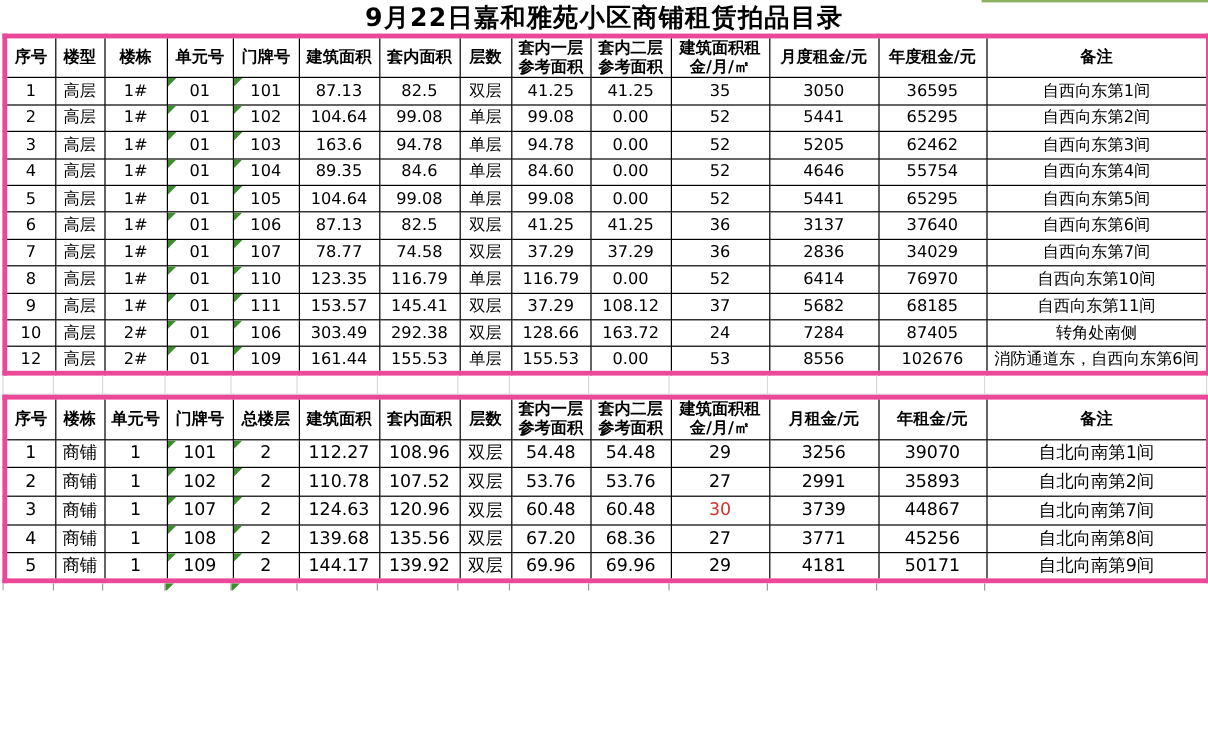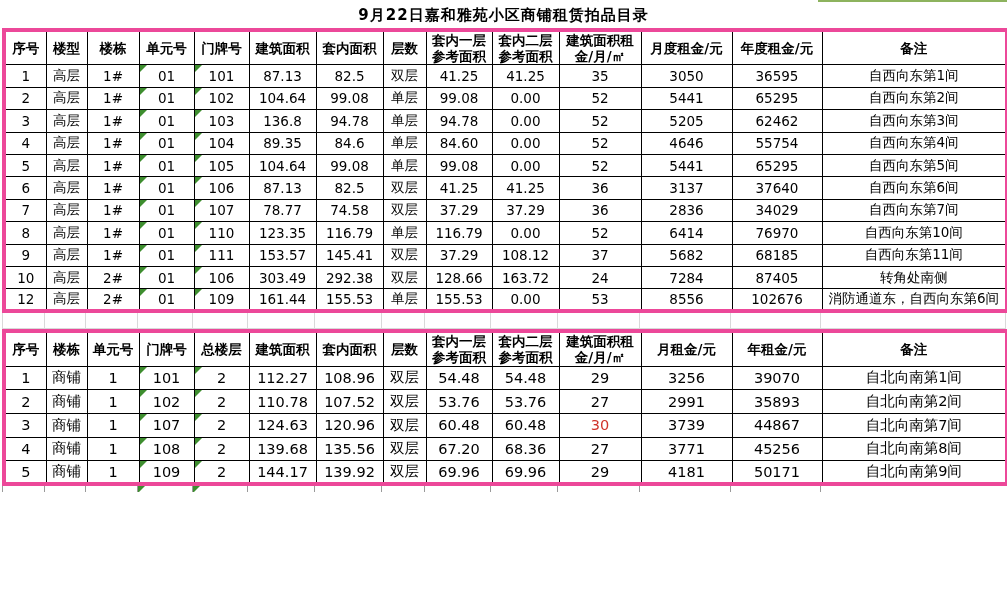--- a/index.html
+++ b/index.html
@@ -5,21 +5,21 @@
   html,body { margin:0; padding:0; background:#ffffff; }
   body {
     width:1007px; height:609px; overflow:hidden;
     font-family:"DejaVu Sans", sans-serif; color:#000;
   }
   .sheet { position:relative; width:1007px; height:609px; overflow:hidden; background:#fff; }
 
   .green-line { position:absolute; top:0; left:818px; width:189px; height:2px; background:#8db35e; }
 
   .title { width:1003px; margin-left:2px; text-align:center; font-weight:bold;
-           font-size:15px; letter-spacing:1px; overflow:hidden; }
+           font-size:21px; letter-spacing:1px; overflow:hidden; }
   #title1 { height:28px; line-height:31px; }
   #title2 { height:36px; line-height:42px; }
 
   table.sheet-t { border-collapse:collapse; table-layout:fixed; width:1003px; margin-left:2px; }
 
   #t1, #t2 { border:4px solid #ec4899; }
   #t1 th, #t1 td, #t2 th, #t2 td {
     border:1px solid #000; text-align:center; vertical-align:middle;
     position:relative; padding:0; overflow:hidden;
   }
@@ -120,21 +120,21 @@
           <td>5441</td>
           <td>65295</td>
           <td>自西向东第2间</td>
         </tr>
         <tr>
           <td>3</td>
           <td>高层</td>
           <td>1#</td>
           <td>01<i class="tri" style="border-top-color: rgb(62, 142, 47);"></i></td>
           <td>103<i class="tri" style="border-top-color: rgb(62, 142, 47);"></i></td>
-          <td>136.8</td>
+          <td>163.6</td>
           <td>94.78</td>
           <td>单层</td>
           <td>94.78</td>
           <td>0.00</td>
           <td>52</td>
           <td>5205</td>
           <td>62462</td>
           <td>自西向东第3间</td>
         </tr>
         <tr>

